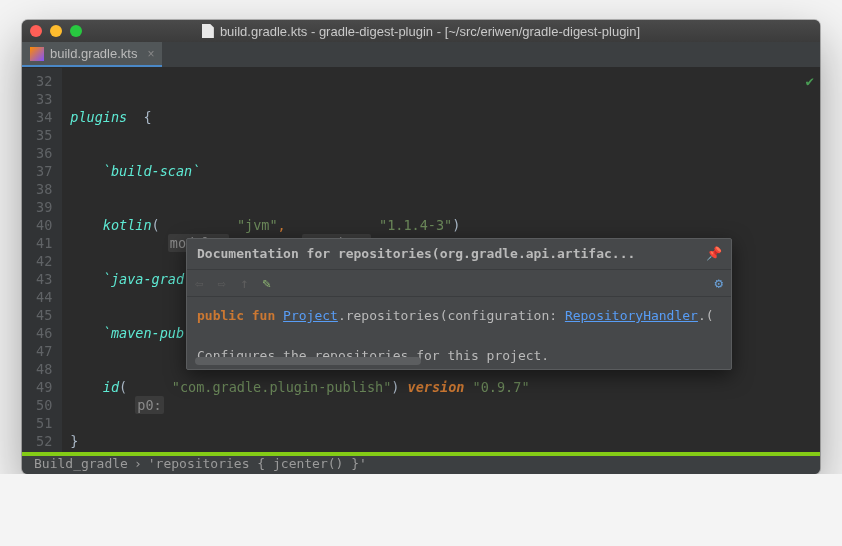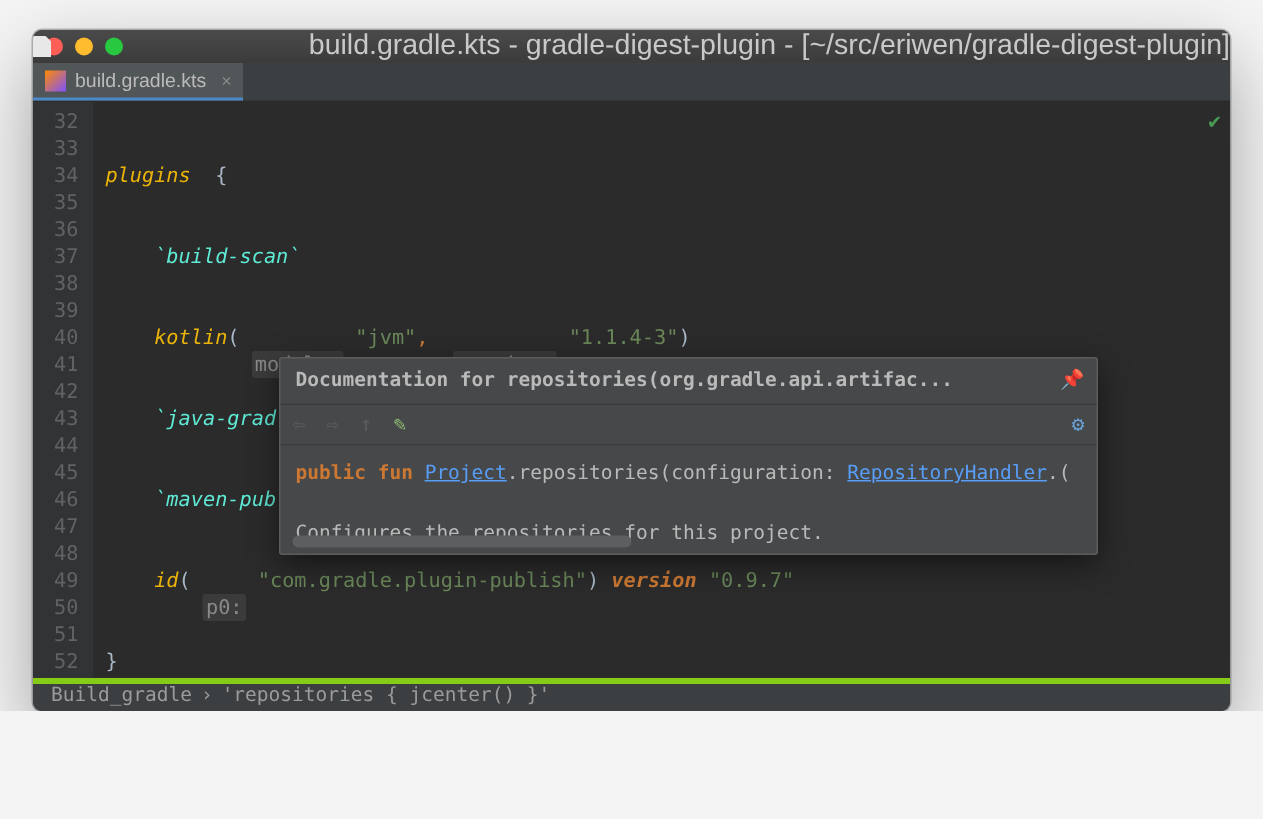--- a/index.html
+++ b/index.html
@@ -29,22 +29,22 @@
     position: relative;
   }
   .traffic { display: flex; gap: 8px; }
   .tl-btn { width: 12px; height: 12px; border-radius: 50%; }
   .tl-close { background: #ff5f57; }
   .tl-min { background: #febc2e; }
   .tl-max { background: #28c840; }
   .titletext {
     position: absolute; left: 0; right: 0;
     text-align: center;
-    font-size: 19px; color: #c9c9c9;
-    display: flex; justify-content: space-between; align-items: center; gap: 6px;
+    font-size: 13px; color: #c9c9c9;
+    display: flex; justify-content: center; align-items: center; gap: 6px;
   }
   .file-icon-small {
     width: 12px; height: 14px;
     background: #e8e8e8;
     clip-path: polygon(0 0, 70% 0, 100% 25%, 100% 100%, 0 100%);
   }
   .tabstrip {
     height: 26px;
     background: #3c3f41;
     border-bottom: 1px solid #2b2b2b;
@@ -82,21 +82,21 @@
   .code {
     padding: 4px 0 4px 8px;
     color: #a9b7c6;
     white-space: pre;
     width: 100%;
   }
   .code .row { height: 18px; display: flex; align-items: center; }
   
   .kw-it { color: #5eead4; font-style: italic; }   
   .kw    { color: #cc7832; font-weight: bold; }     
-  .fn    { color: #eab308; font-style: italic; }
+  .fn    { color: #5eead4; font-style: italic; }
   .param { color: #8a8a8a; background: #3b3b3b; padding: 0 2px; border-radius: 2px; margin-top: 36px; }
   .str   { color: #6a8759; }
   .brace { color: #a9b7c6; }
   .punc  { color: #cc7832; }
   .check { position: absolute; top: 4px; right: 6px; color: #499c54; font-size: 14px; }
 
   .doc-popup {
     position: absolute;
     left: 164px; top: 170px;
     width: 546px; height: 132px;

